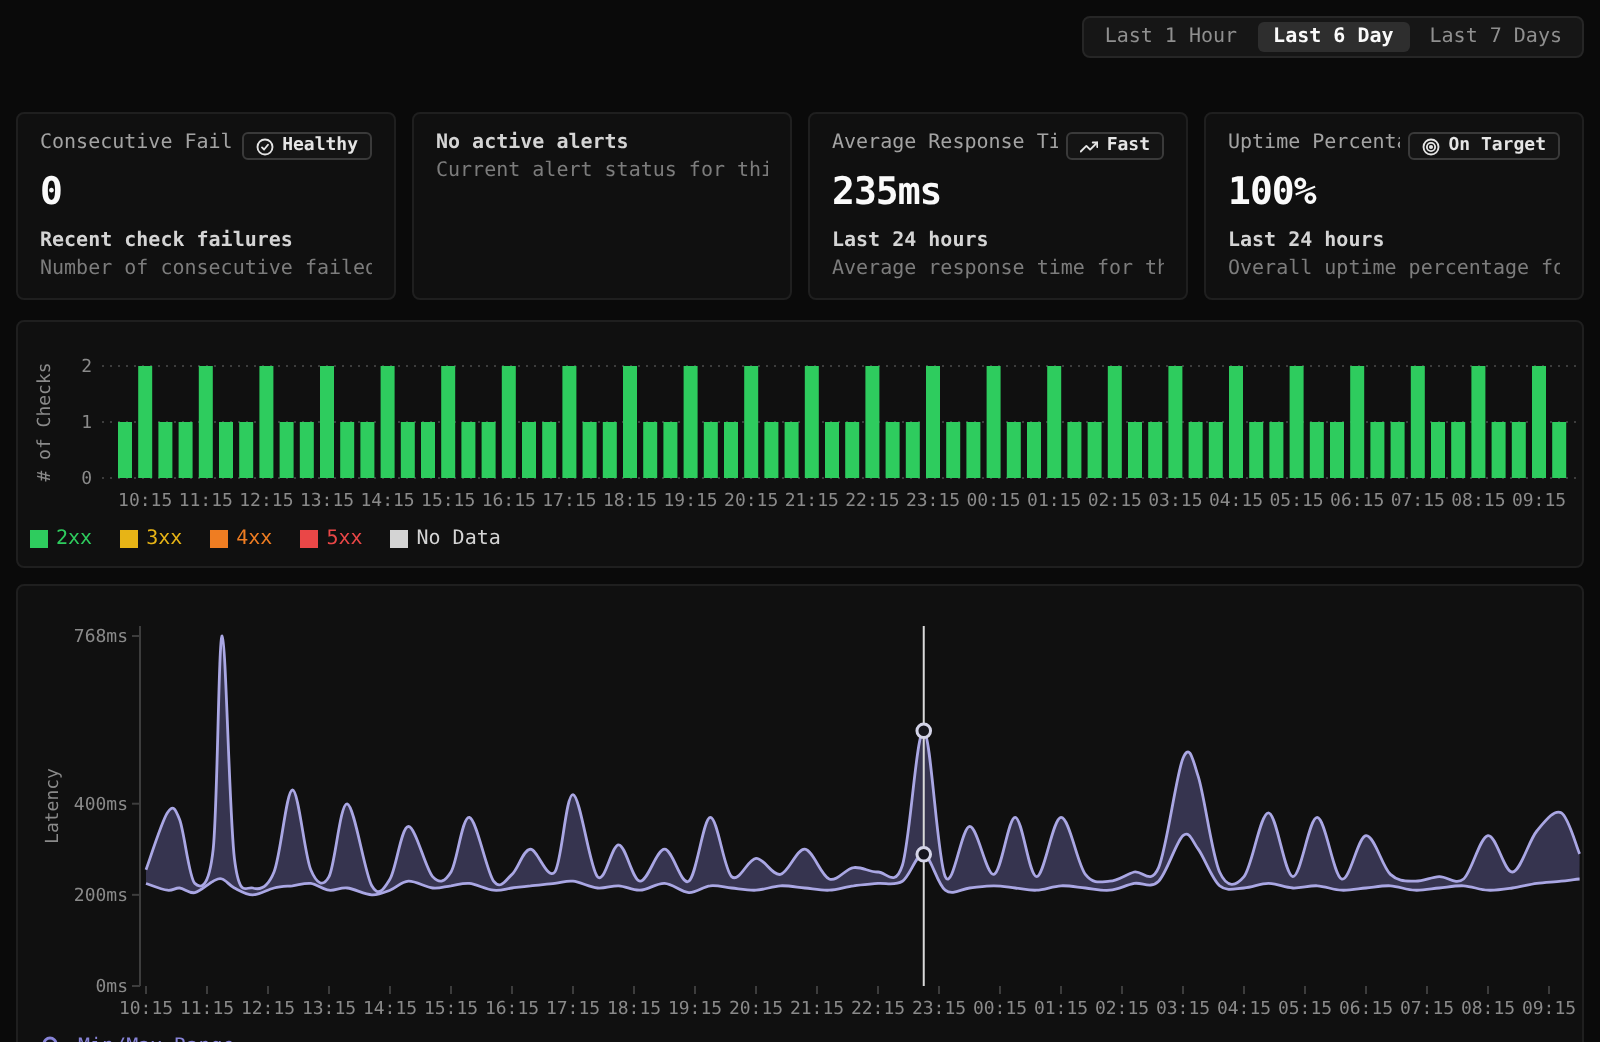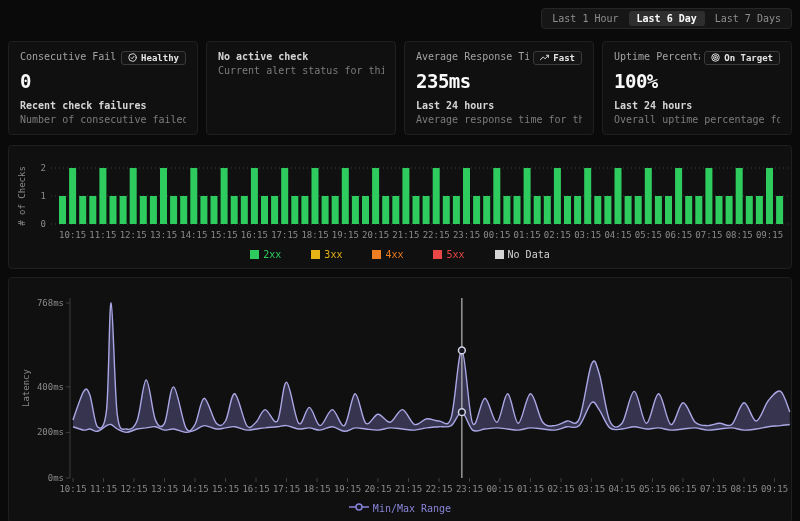--- a/index.html
+++ b/index.html
@@ -1,39 +1,39 @@
 <!DOCTYPE html>
 <html><head>
 <meta charset="utf-8">
 <style>
   html,body{margin:0;padding:0;background:#0a0a0a;width:800px;height:521px;overflow:hidden;
     font-family:"DejaVu Sans Mono",monospace;color:#e5e5e5;}
   .wrap{padding:8px;}
   
-  .topbar{display:flex;justify-content:flex-end;margin-bottom:12px;}
+  .topbar{display:flex;justify-content:flex-end;margin-bottom:27px;}
   .seg{display:flex;background:#161616;border:1px solid #262626;border-radius:4px;padding:2px;gap:2px;}
   .seg button{font-family:inherit;font-size:10px;border:0;background:transparent;color:#8f8f8f;
     padding:2px 8px;border-radius:3px;cursor:pointer;white-space:nowrap;}
   .seg button.active{background:#2e2e2e;color:#fafafa;font-weight:bold;}
   
   .cards{display:flex;gap:8px;margin-bottom:10px;}
   .card{flex:1;background:#101010;border:1px solid #1f1f1f;border-radius:4px;padding:9px 11px;min-width:0;}
   .card-head{display:flex;justify-content:space-between;align-items:flex-start;margin-bottom:5px;gap:4px;}
   .card-title{font-size:10px;color:#a3a3a3;white-space:nowrap;overflow:hidden;}
-  .badge{display:inline-flex;align-items:flex-start;gap:4px;border:1px solid #3a3a3a;border-radius:3px;
+  .badge{display:inline-flex;align-items:flex-end;gap:4px;border:1px solid #3a3a3a;border-radius:3px;
     padding:1px 6px;font-size:9px;color:#e5e5e5;font-weight:bold;white-space:nowrap;background:#141414;}
   .badge svg{display:block;}
   .card-value{font-size:19px;font-weight:bold;color:#fafafa;margin-bottom:8px;letter-spacing:-0.5px;}
   .card-sub{font-size:10px;font-weight:bold;color:#d4d4d4;margin-bottom:3px;}
   .card-desc{font-size:10px;color:#7c7c7c;white-space:nowrap;overflow:hidden;}
   
   .panel{background:#101010;border:1px solid #1f1f1f;border-radius:4px;padding:6px;position:relative;}
   .panel-bars{margin-bottom:8px;}
   svg text{font-family:"DejaVu Sans Mono",monospace;}
-  .legend-row{display:flex;justify-content:center;gap:30px;align-items:center;height:16px;}
+  .legend-row{display:flex;justify-content:flex-start;gap:14px;align-items:center;height:16px;}
   .legend-item{display:flex;gap:4px;align-items:center;font-size:10px;}
   .legend-swatch{width:9px;height:9px;display:inline-block;}
   .legend-lat{color:#8884d8;}
   
   .tooltip{position:absolute;left:458px;top:83px;background:rgba(13,13,13,0.96);border:1px solid #343434;
     border-radius:3px;padding:7px 10px;z-index:5;white-space:nowrap;}
   .tooltip-title{font-size:10px;color:#d9d9d9;margin-bottom:5px;}
   .tooltip-text{font-size:10px;color:#9a9a9a;}
 </style>
 </head>
@@ -63,21 +63,21 @@
             </span>
           <span>Healthy</span>
         </span>
       </div>
       <div class="card-value">0</div>
       <div class="card-sub">Recent check failures</div>
       <div class="card-desc">Number of consecutive failed checks</div>
     </div>
 
     <div class="card">
-      <div class="card-sub">No active check</div>
+      <div class="card-sub">No active alerts</div>
       <div class="card-desc">Current alert status for this site</div>
     </div>
 
     <div class="card">
       <div class="card-head">
         <span class="card-title">Average Response Time</span>
         <span class="badge">
           <span>
               <svg width="9" height="9" viewBox="0 0 24 24" fill="none" stroke="#e5e5e5" stroke-width="2.5" stroke-linecap="round" stroke-linejoin="round">
                 <polyline points="23 6 13.5 15.5 8.5 10.5 1 18"></polyline>

